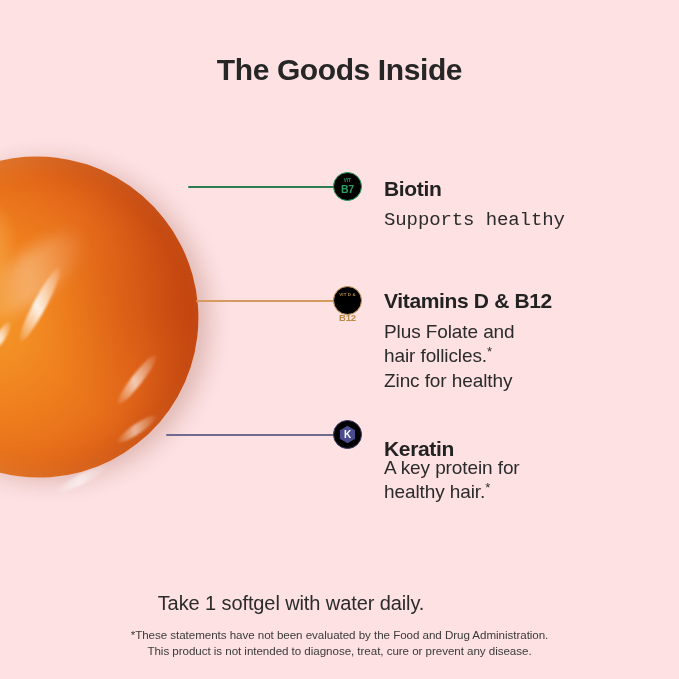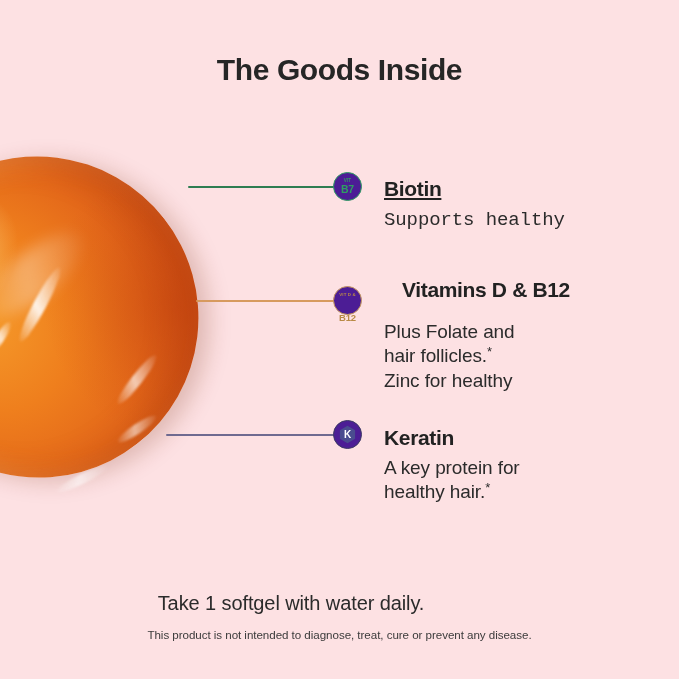--- a/index.html
+++ b/index.html
@@ -143,21 +143,21 @@
   .badge {
     position: absolute;
     width: 29px;
     height: 29px;
     border-radius: 50%;
     box-sizing: border-box;
     display: flex;
     flex-direction: column;
     align-items: center;
     justify-content: center;
-    background: #4c1d95;
+    background: #000000;
   }
   .badge-top {
     font-size: 4.6px;
     font-weight: 700;
     letter-spacing: 0.1px;
     line-height: 1;
     margin-bottom: 0.5px;
   }
   .badge-main {
     font-size: 10.5px;
@@ -262,36 +262,36 @@
   </div>
 
   <div class="ingredient">
     <div class="lead-line" style="left:188px; top:186px; width:148px; background:#2e7d52;"></div>
 
     <div class="badge badge-green" style="left:333px; top:172px;">
       <div class="badge-top">VIT</div>
       <div class="badge-main">B7</div>
     </div>
 
-    <div class="ing-head" style="left:384px; top:177px;text-decoration:underline;">Biotin</div>
+    <div class="ing-head" style="left:384px; top:177px;">Biotin</div>
 
     <div class="ing-body" style="left:384px; top:208px;font-family:Liberation Mono, monospace;">
       <div>Supports healthy</div>
     </div>
   </div>
 
   <div class="ingredient">
     <div class="lead-line" style="left:196px; top:300px; width:140px; background:#d79a5e;"></div>
 
     <div class="badge badge-gold" style="left:333px; top:286px;">
       <div class="badge-top">VIT D &amp;</div>
       <div class="badge-main">B12</div>
     </div>
 
-    <div class="ing-head" style="left:384px; top:278px;margin-left:18px;">Vitamins D &amp; B12</div>
+    <div class="ing-head" style="left:384px; top:289px;">Vitamins D &amp; B12</div>
 
     <div class="ing-body" style="left:384px; top:320px;">
       <div>Plus Folate and</div>
       <div>
         <span>hair follicles.</span><span class="star">*</span>
       </div>
       <div>Zinc for healthy</div>
     </div>
   </div>
 
@@ -300,29 +300,30 @@
 
     <div class="badge badge-navy" style="left:333px; top:420px;">
       <div class="hexmark">
         <svg width="19" height="19" viewBox="0 0 19 19" aria-hidden="true">
           <polygon points="9.5,0.8 17.1,5.2 17.1,13.8 9.5,18.2 1.9,13.8 1.9,5.2" fill="#4a4c8f"></polygon>
         </svg>
         <span>K</span>
       </div>
     </div>
 
-    <div class="ing-head" style="left:384px; top:426px;">Keratin</div>
+    <div class="ing-head" style="left:384px; top:437px;">Keratin</div>
 
     <div class="ing-body" style="left:384px; top:456px;">
       <div>A key protein for</div>
       <div>
         <span>healthy hair.</span><span class="star">*</span>
       </div>
     </div>
   </div>
 
   <div class="take-line">Take 1 softgel with water daily.</div>
 
   <div class="disclaimer">
+    <div>*These statements have not been evaluated by the Food and Drug Administration.</div>
     <div>This product is not intended to diagnose, treat, cure or prevent any disease.</div>
   </div>
 
 </div>
 
 </body></html>

